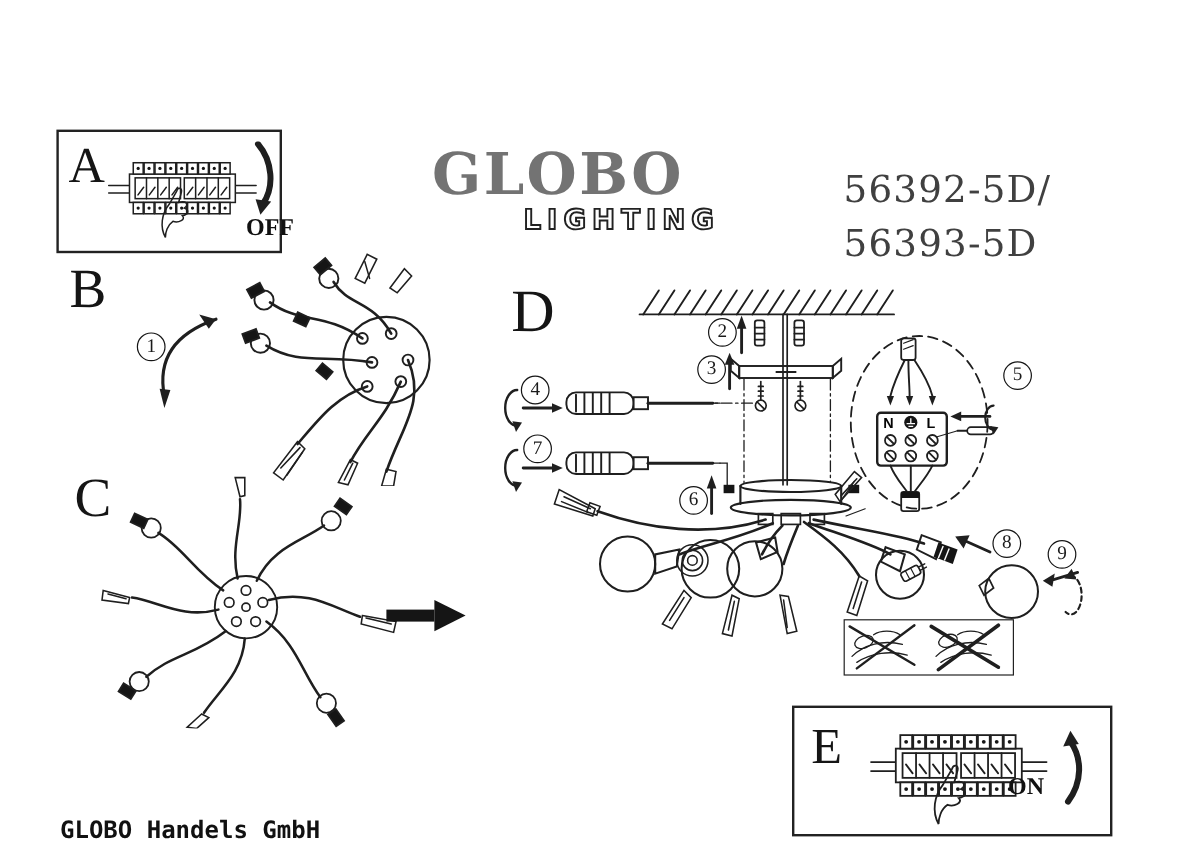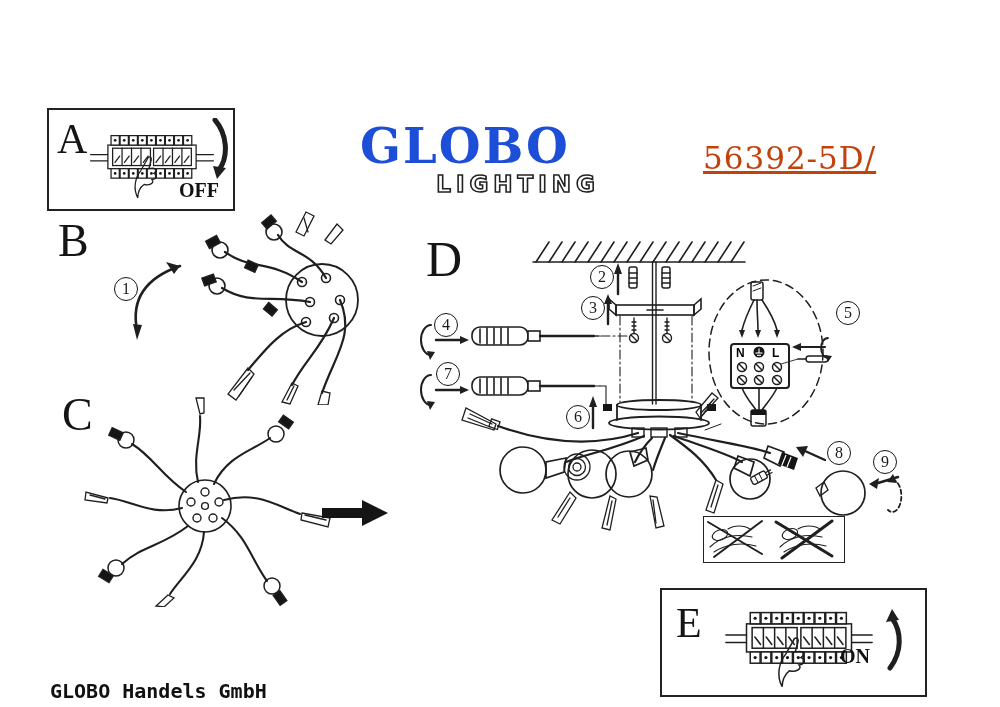--- a/index.html
+++ b/index.html
@@ -5,25 +5,25 @@
   html,body{margin:0;padding:0;background:#e8e8e8;}
   #canvas{position:relative;width:1000px;height:707px;background:#ffffff;overflow:hidden;
           font-family:"Liberation Serif",serif;color:#1a1a1a;}
   .abs{position:absolute;}
   svg{display:block;}
   .ink{stroke:#1f1f1f;fill:none;stroke-linecap:round;}
   .sec-letter{font:400 46px/1 "Liberation Serif",serif;color:#151515;}
   .circled{width:22px;height:22px;border:1.8px solid #151515;border-radius:50%;
            display:flex;align-items:center;justify-content:center;background:#fff;
            font:16px/1 "Liberation Serif",serif;}
-  .brand-name{font:700 48px/1 "DejaVu Serif",serif;letter-spacing:2px;color:#1d4ed8;}
+  .brand-name{font:700 48px/1 "DejaVu Serif",serif;letter-spacing:2px;color:#737373;}
   .brand-tagline{font:700 23px/1 "DejaVu Sans",sans-serif;letter-spacing:5px;
                  color:#fff;-webkit-text-stroke:1.6px #222;}
   .brand-site{font:700 21px/1 "DejaVu Sans",sans-serif;color:#111;}
-  .models{font:400 31px/1.45 "DejaVu Serif",serif;color:#c2410c;letter-spacing:1px;text-decoration:underline;}
+  .models{font:400 31px/1.45 "DejaVu Serif",serif;color:#404040;letter-spacing:1px;}
   .onoff{font:700 20px/1 "Liberation Serif",serif;color:#111;}
   .addr{font:700 20px/30px "DejaVu Sans Mono",monospace;color:#111;white-space:pre;}
   .termlbl{font:700 12px/1 "Liberation Sans",sans-serif;color:#050505;}
   .frame{border:2px solid #222;background:#fff;box-sizing:border-box;}
 </style>
 </head>
 <body>
 
 <div id="canvas">
 
@@ -88,34 +88,35 @@
           <circle cx="56.2" cy="62" r="1.7"></circle>
           <circle cx="67.7" cy="62" r="1.7"></circle>
           <circle cx="79.2" cy="62" r="1.7"></circle>
           <circle cx="90.7" cy="62" r="1.7"></circle>
           <circle cx="102.2" cy="62" r="1.7"></circle>
           <circle cx="113.7" cy="62" r="1.7"></circle>
           <circle cx="125.2" cy="62" r="1.7"></circle>
       </g>
       <path class="ink" stroke-width="1.6" fill="#fff" d="M62,93 C56,82 58,68 66,58 L74,44 C75,40 80,40 79,45 L76,56 C84,54 88,58 82,62 C88,64 86,69 80,70 C84,74 76,78 70,76 C64,80 62,88 62,93 Z"></path>
     </svg>
-    <span class="abs onoff" style="left:130px;top:70px;">OFF</span>
+    <span class="abs onoff" style="left:156px;top:70px;">OFF</span>
     <svg class="abs" style="left:158px;top:8px;" width="26" height="62" viewBox="0 0 26 62">
       <path d="M8,2 C20,16 22,38 12,52" class="ink" stroke-width="5"></path>
       <polygon points="6,48 19,50 10,61" fill="#1f1f1f"></polygon>
     </svg>
   </div>
 
   <div class="abs" style="left:330px;top:122px;width:270px;text-align:center;">
     <div class="brand-name">GLOBO</div>
     <div class="brand-tagline" style="margin-top:3px;text-align:right;">LIGHTING</div>
   </div>
 
   <div class="abs models" style="left:703px;top:136px;">
     <div>56392-5D/</div>
+    <div>56393-5D</div>
   </div>
 
   <span class="abs sec-letter" style="left:58px;top:218px;">B</span>
   <span class="abs circled" style="left:114px;top:277px;">1</span>
 
   <svg class="abs" style="left:100px;top:210px;" width="290" height="195" viewBox="0 0 290 195">
 
     <g>
       <path d="M80,56 Q28,74 37,120" class="ink" stroke-width="2.6"></path>
       <polygon points="80,56 66,52 74,64" fill="#1f1f1f"></polygon>

